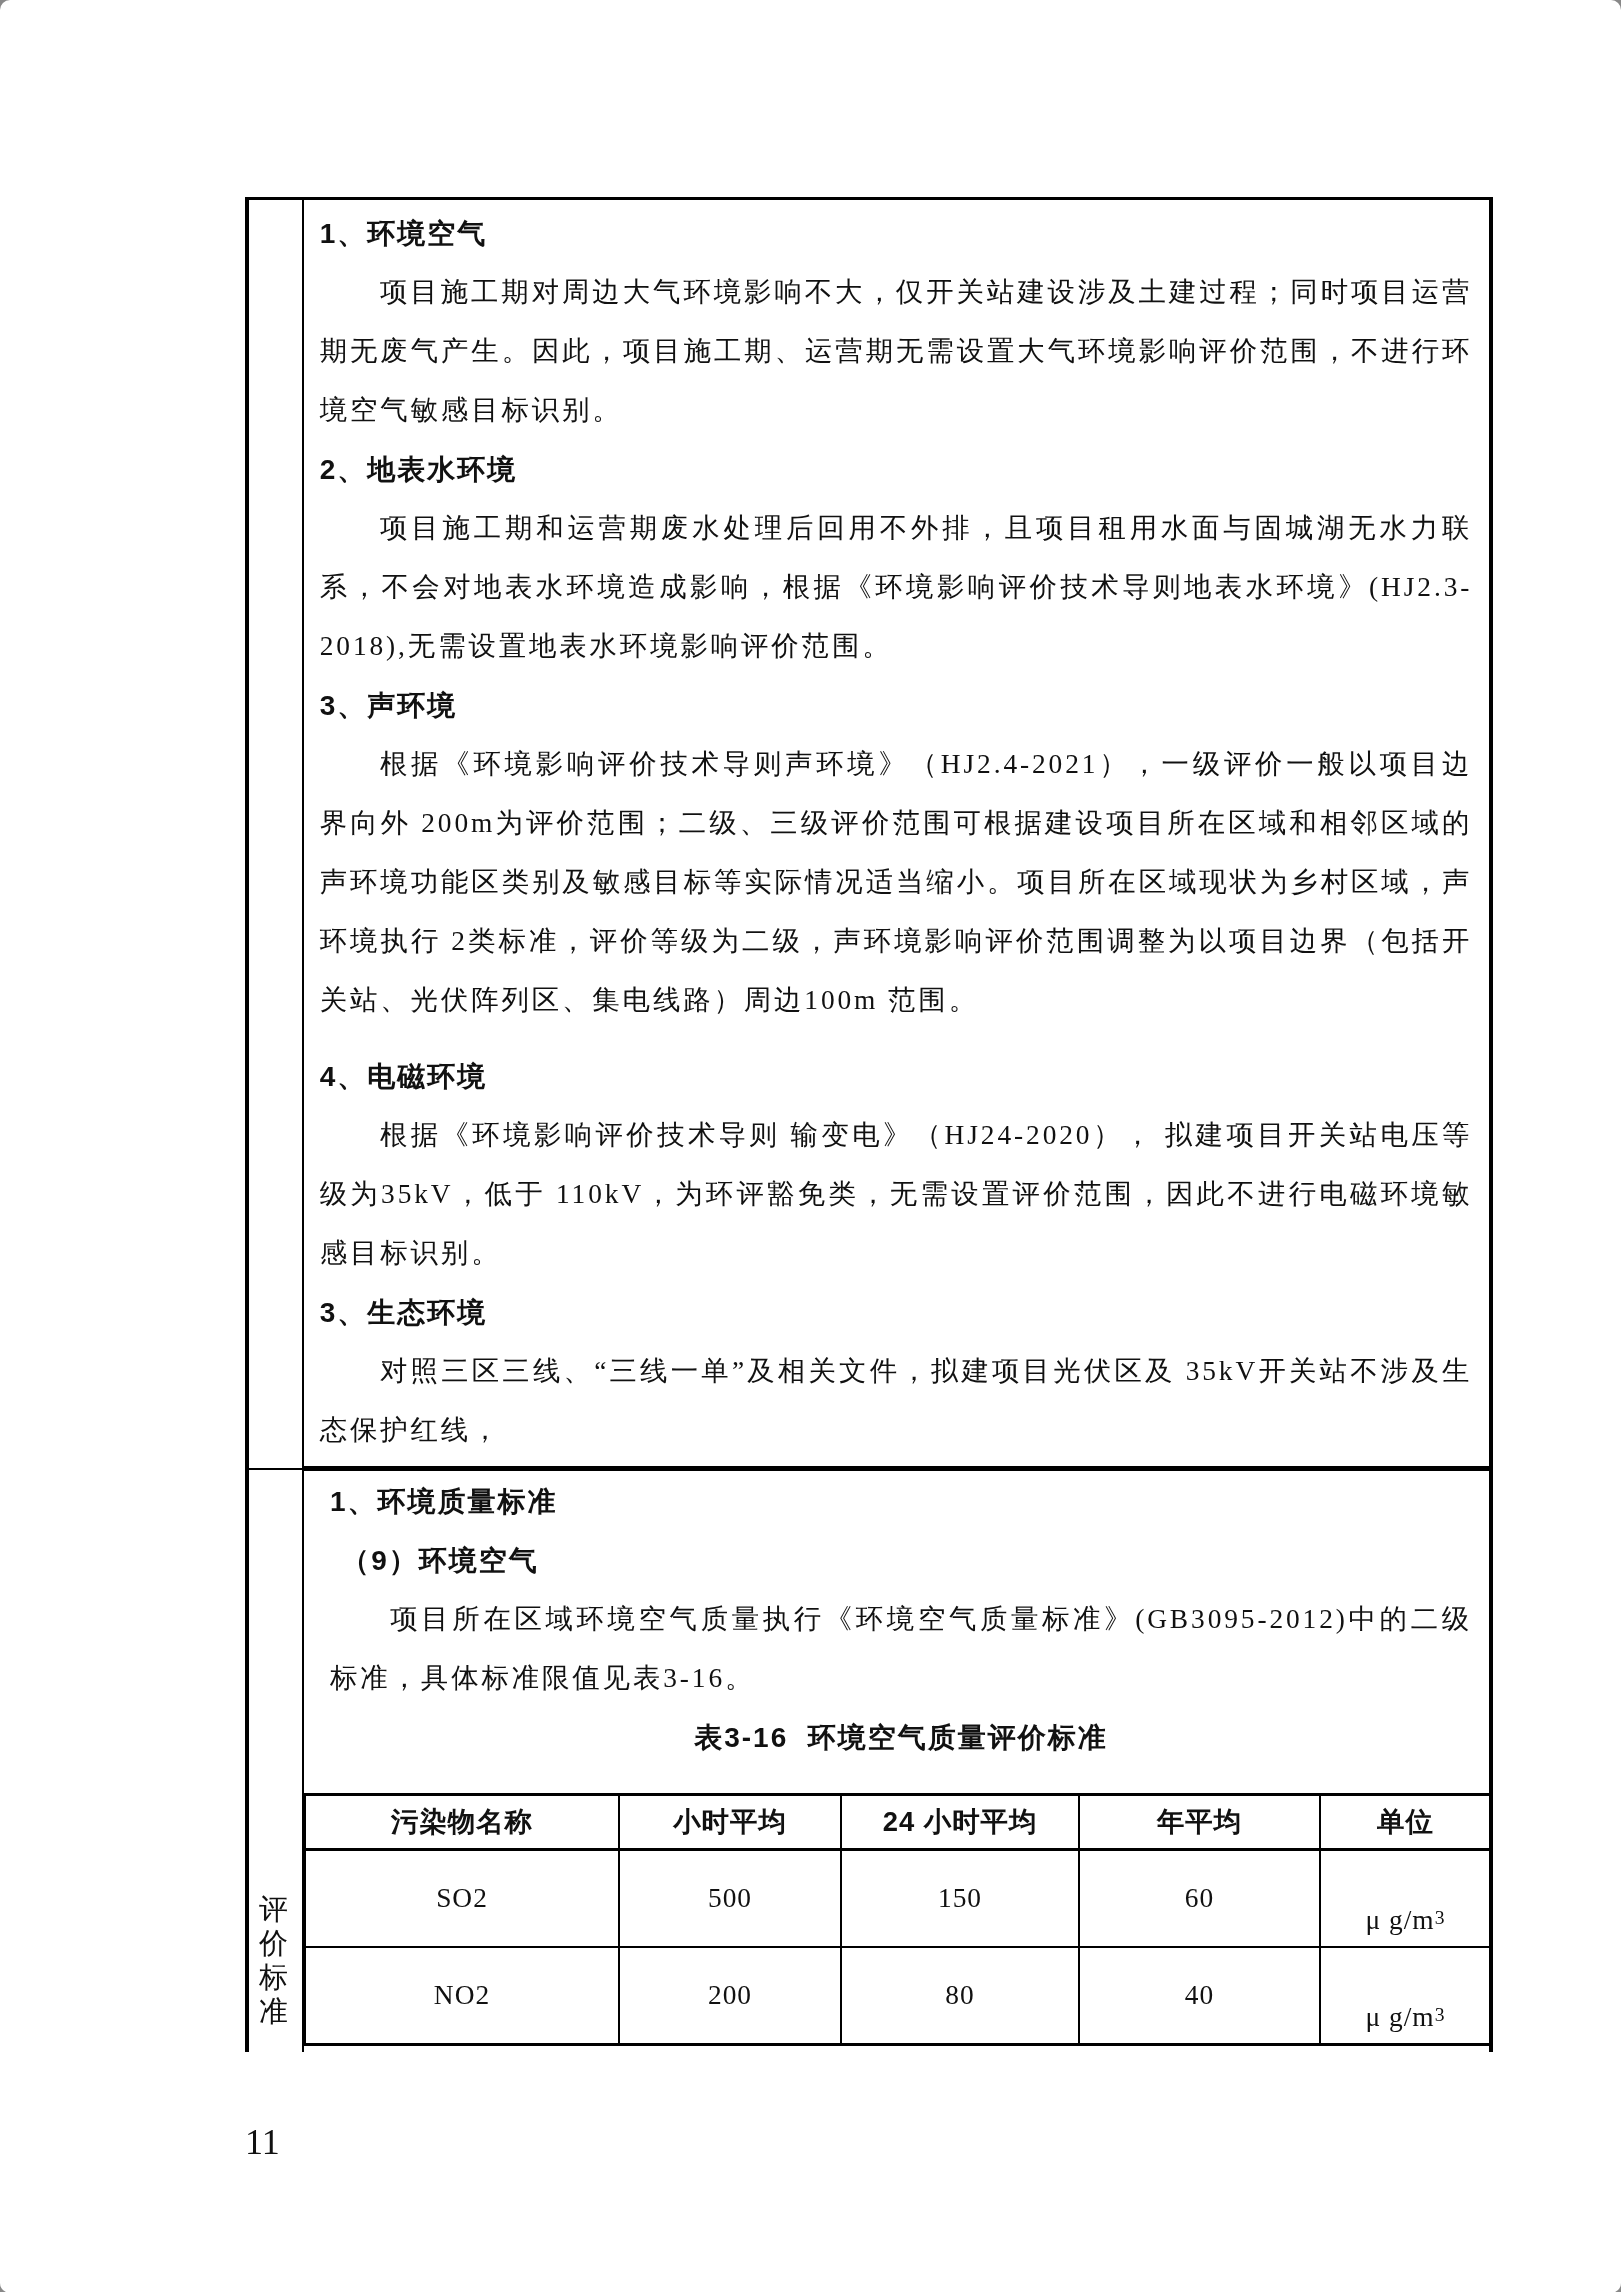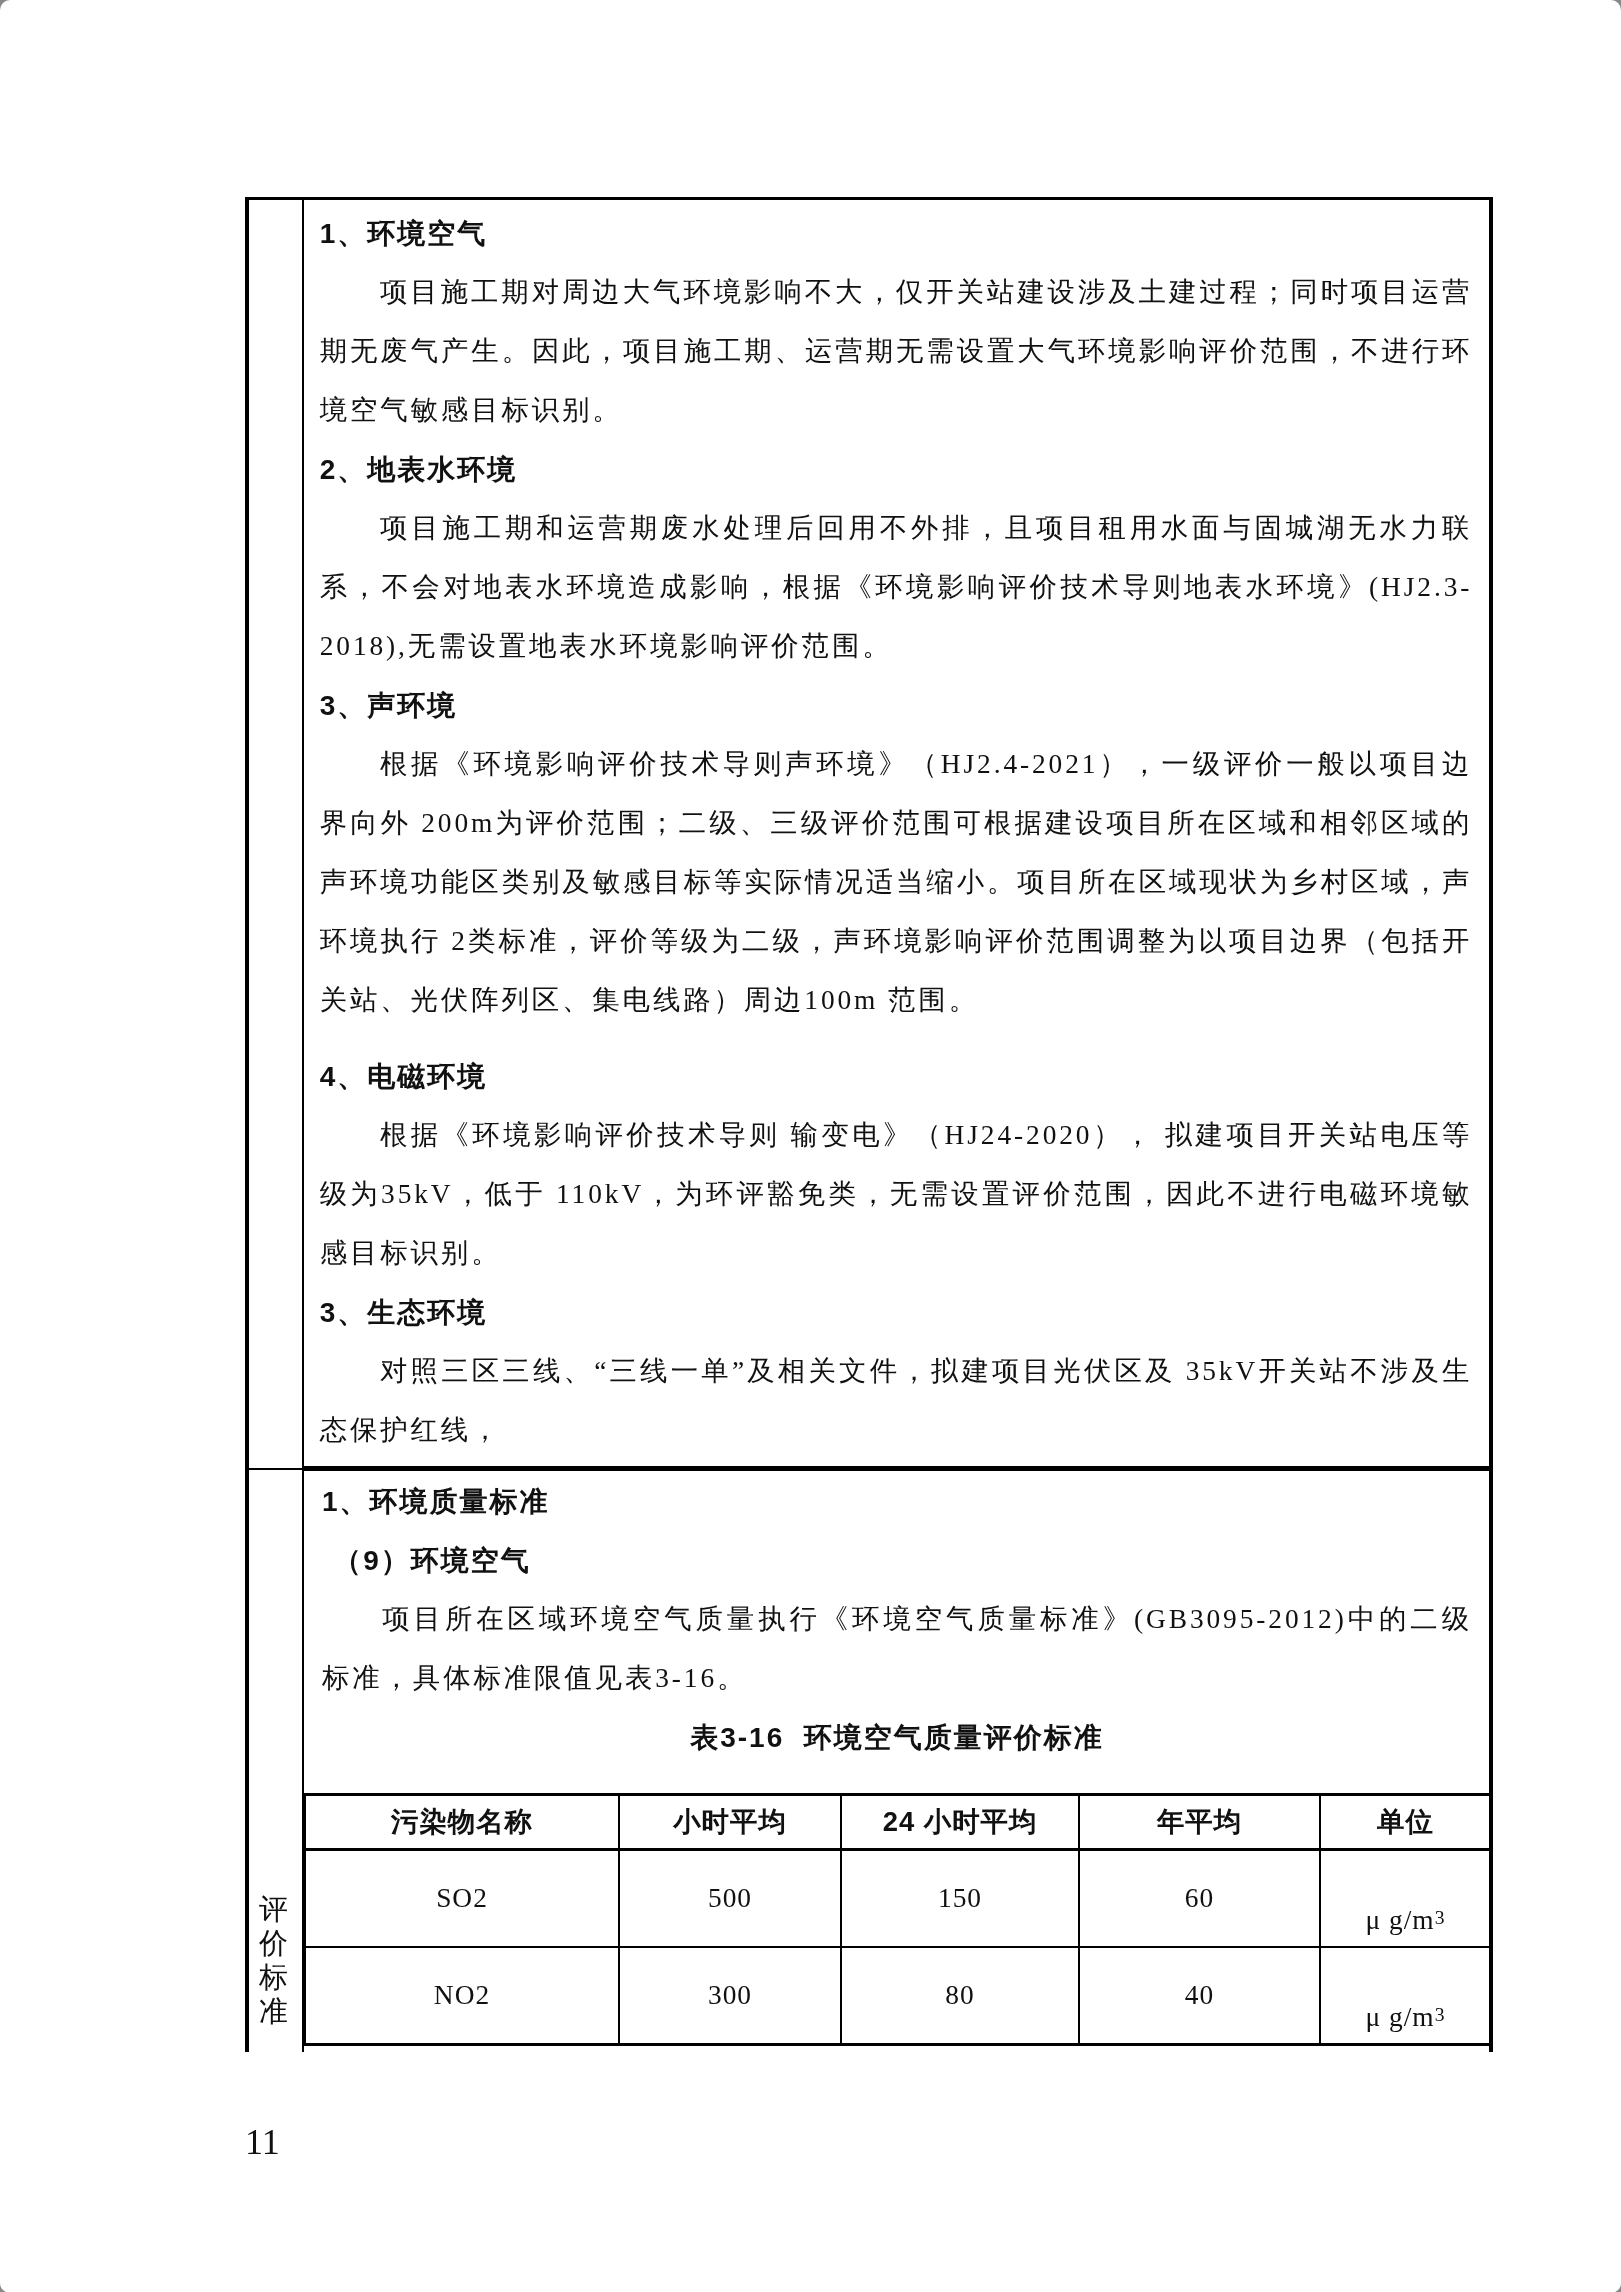--- a/index.html
+++ b/index.html
@@ -29,21 +29,21 @@
     font-weight:700; font-size:28px; line-height:59px; margin:0;
     letter-spacing:2px;
   }
   .h.gap { margin-top:17.6px; }
   .p {
     font-size:27.4px; line-height:59px; margin:0;
     letter-spacing:2.9px;
     text-align:justify; text-justify:inter-character;
     text-indent:2.2em;
   }
-  .row2 .pad { padding:0 18px; }
+  .row2 .pad { padding:0 18px;margin-left:8px; }
   .h.sub { text-indent:0.4em; font-weight:700; }
   .tbl-title {
     font-family:"Liberation Sans","DejaVu Sans",sans-serif;
     font-weight:700; font-size:28px; line-height:59px;
     text-align:center; white-space:pre; letter-spacing:2px; margin:0;
   }
 
   
   .atable {
     margin-top:25.5px; width:1186px; box-sizing:border-box;
@@ -122,21 +122,21 @@
       <div class="cell r1">SO2</div>
       <div class="cell r1">500</div>
       <div class="cell r1">150</div>
       <div class="cell r1">60</div>
       <div class="cell r1 unit lastcol">
           <span>μ g/m</span>
           <sup>3</sup>
         </div>
 
       <div class="cell">NO2</div>
-      <div class="cell">300</div>
+      <div class="cell">200</div>
       <div class="cell">80</div>
       <div class="cell">40</div>
       <div class="cell unit lastcol">
           <span>μ g/m</span>
           <sup>3</sup>
         </div>
     </div>
   </div>
 
   <div class="vlabel">评价标准</div>

